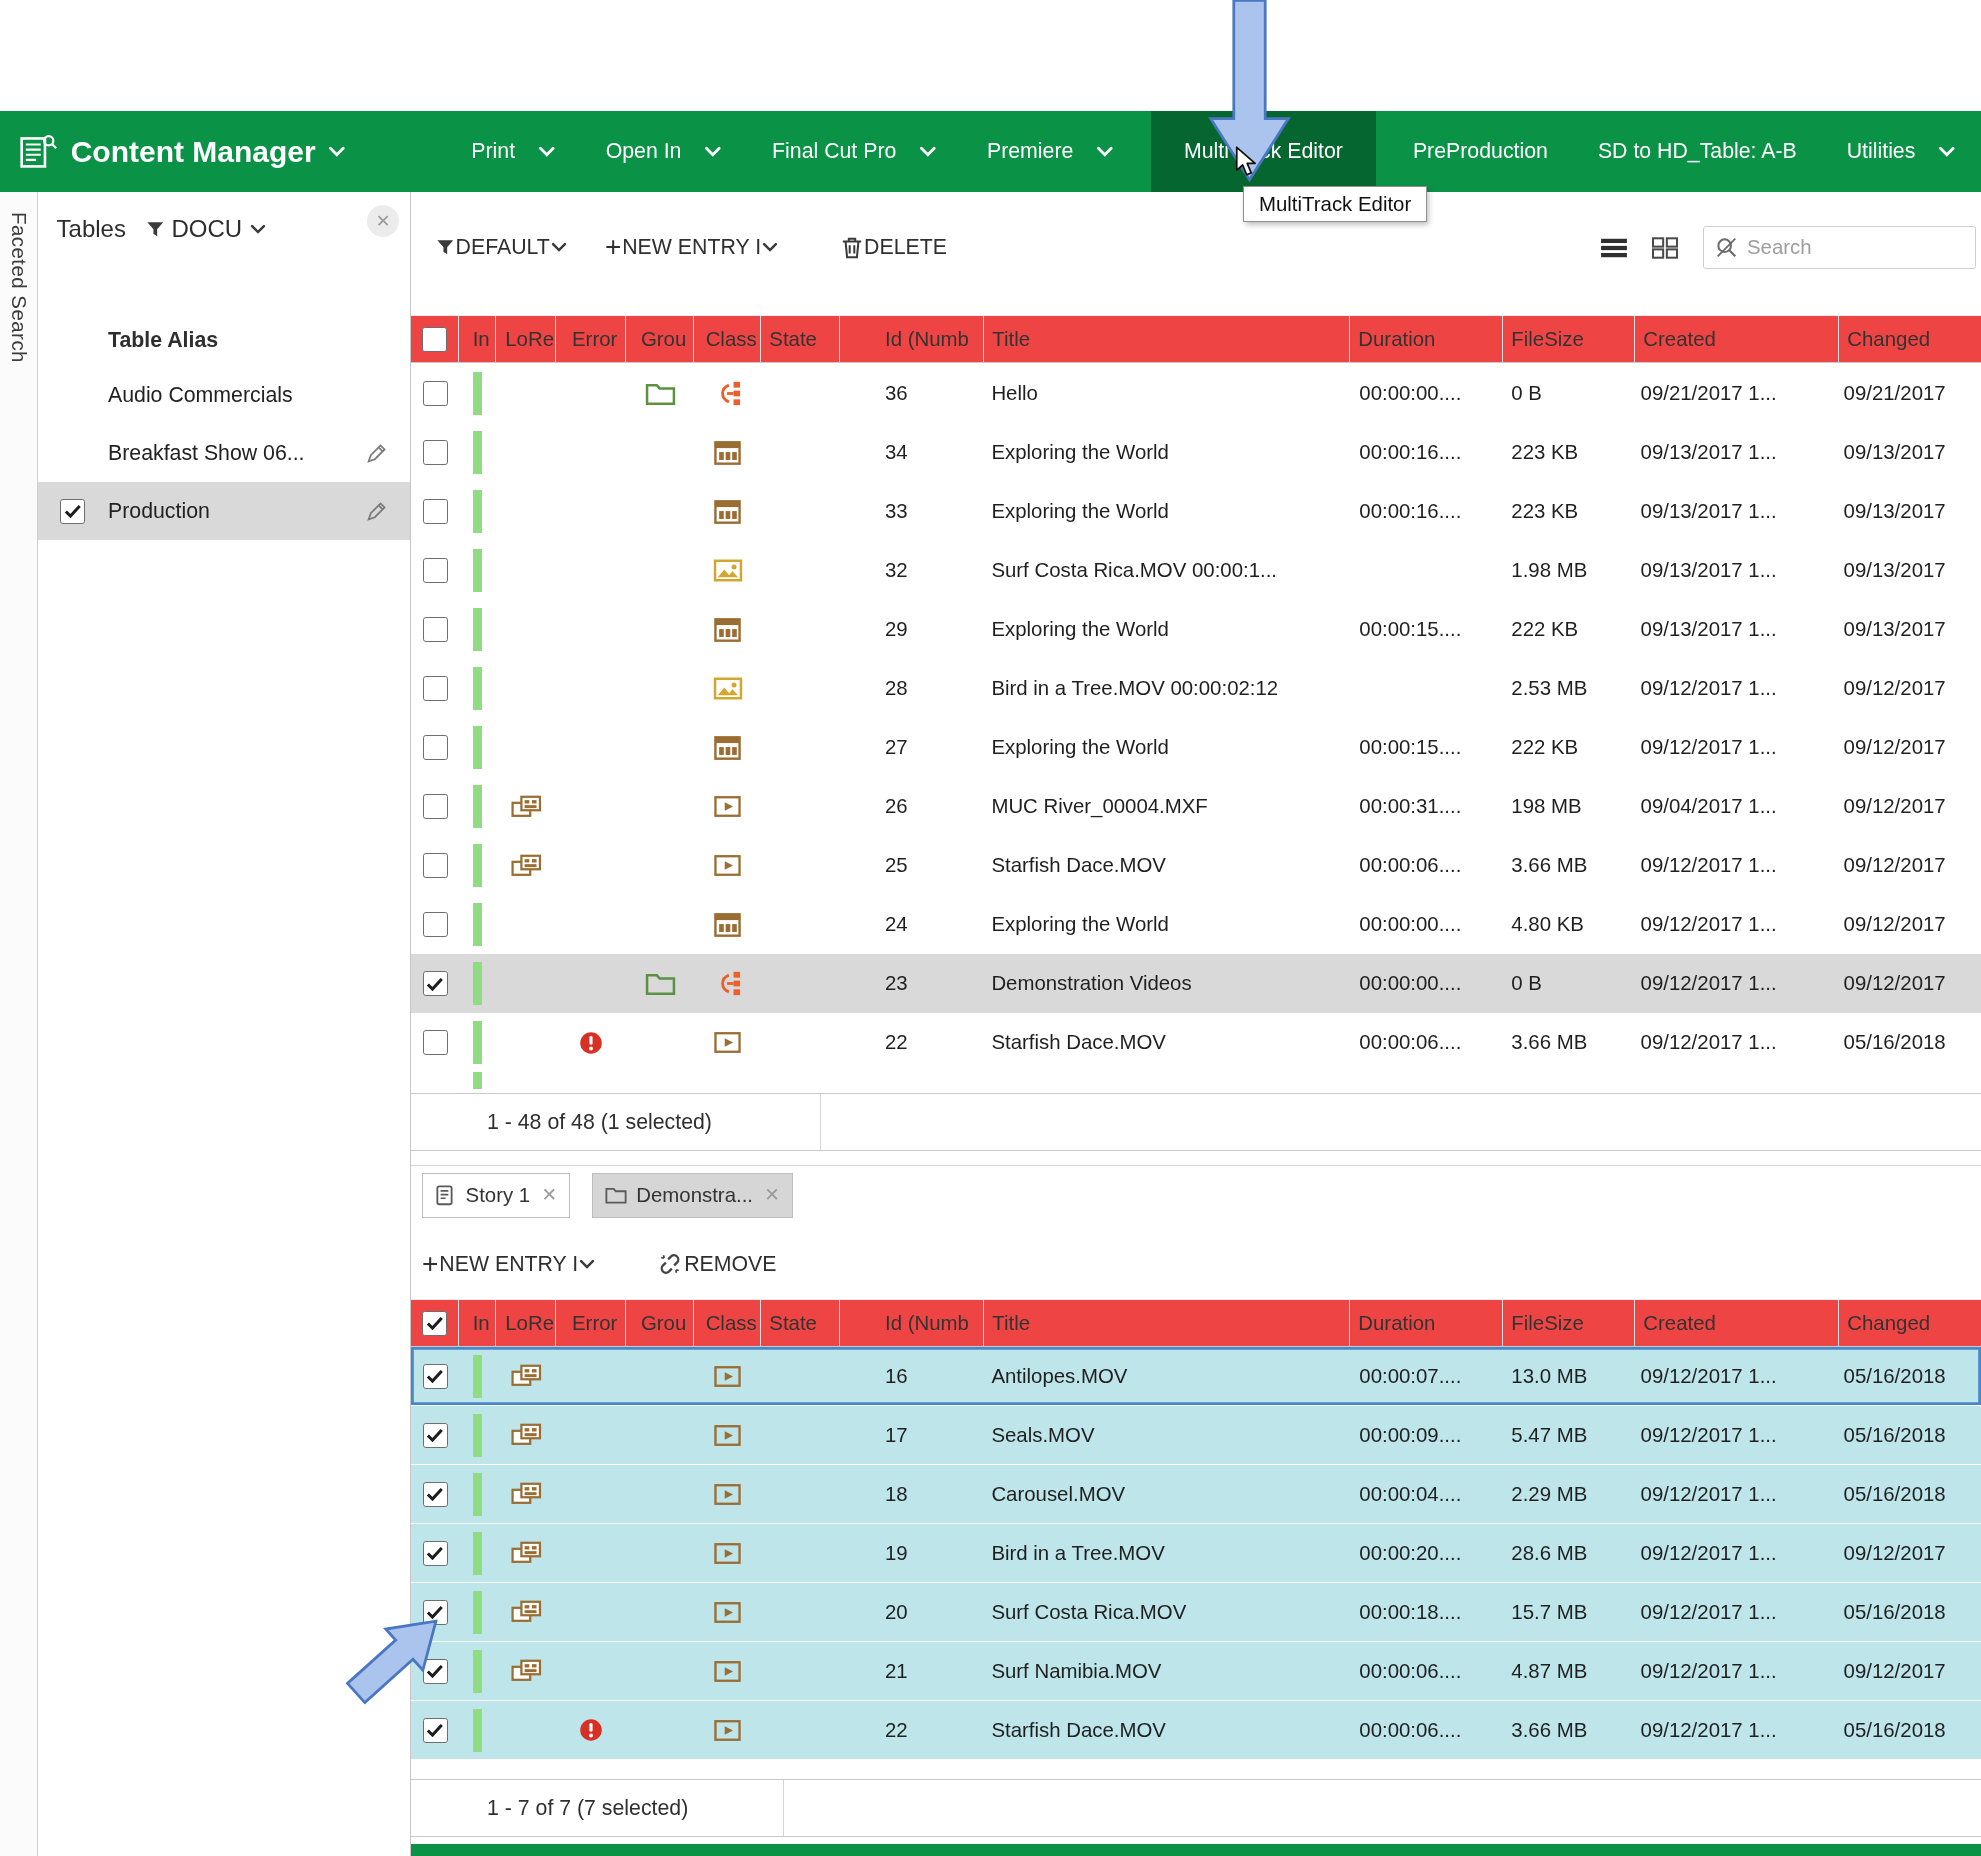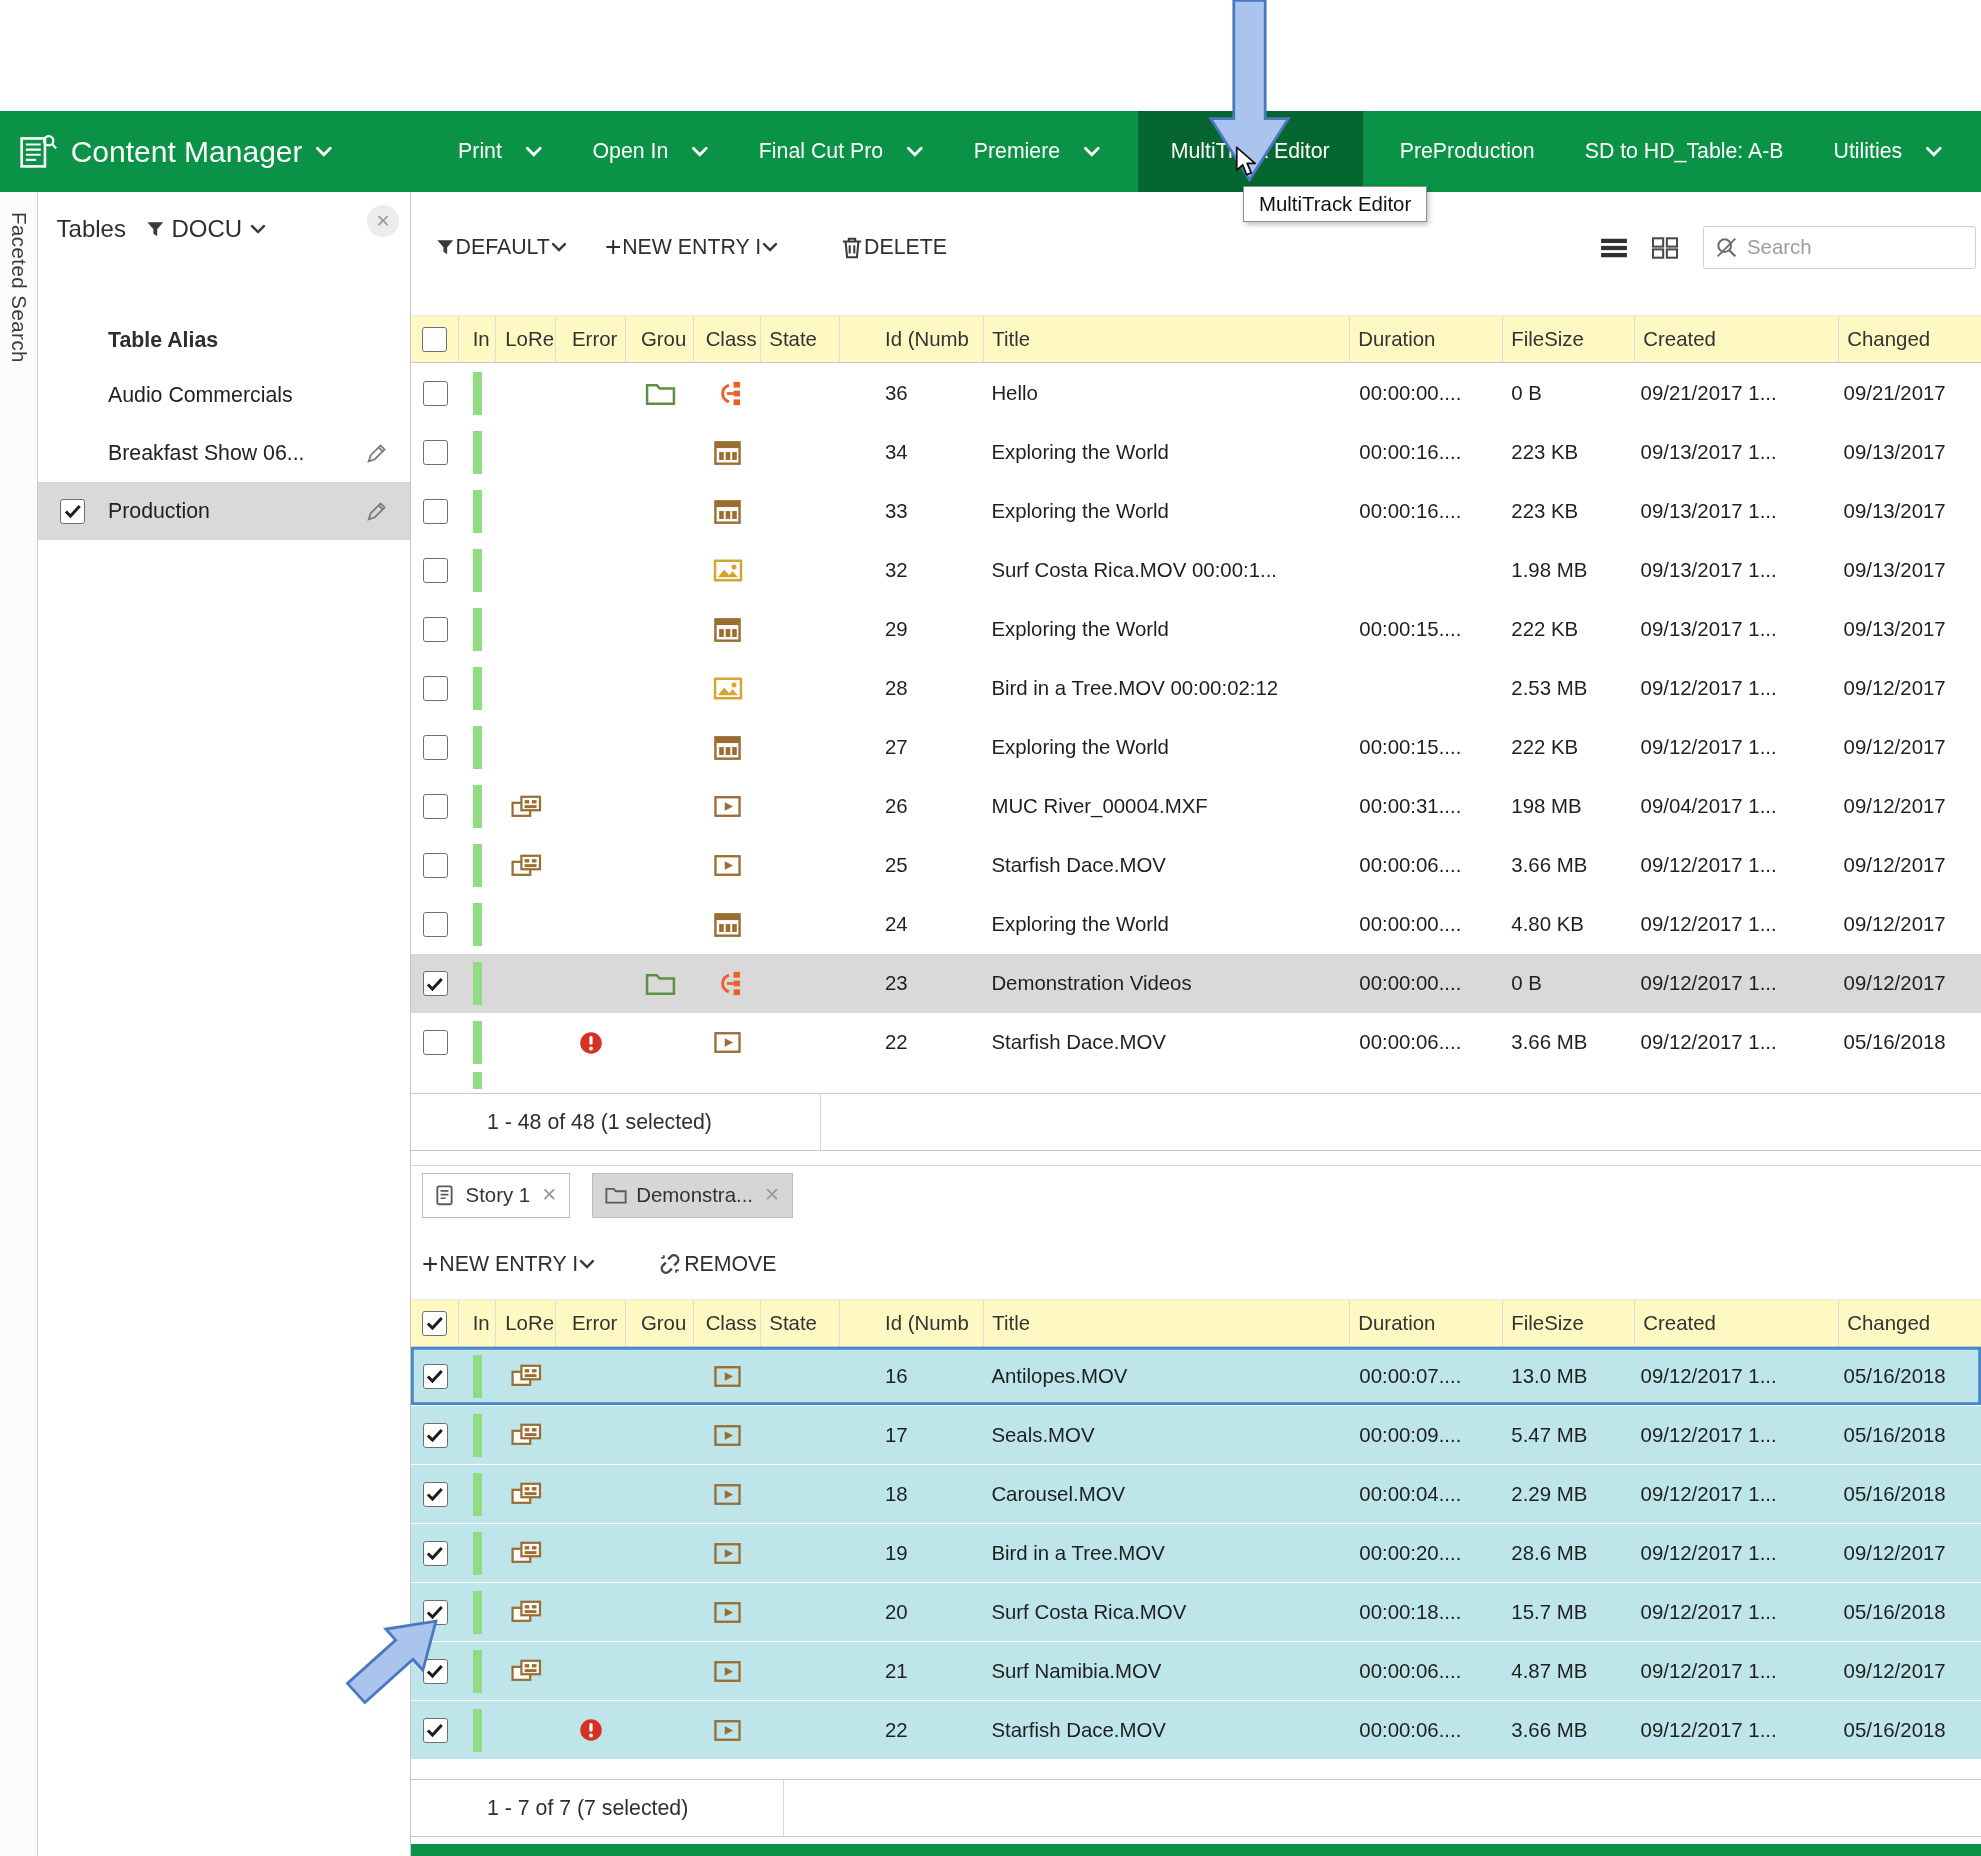--- a/index.html
+++ b/index.html
@@ -2,21 +2,21 @@
 <html style="--header-green: #0a9247; --active-item-green: #05662f; --selection-cyan: #bde5ea; --selection-gray: #d9d9d9; --in-bar-green: #8fdc82; --error-red: #d93025; --icon-brown: #9a6d33; --icon-orange: #ec5f2a; --icon-yellow: #d3a62f; --folder-green: #5b9141; --arrow-blue-fill: #aac4ed; --arrow-blue-stroke: #4a77c1;font-size:15px"><head>
 <meta charset="utf-8">
 <style>
 *{margin:0;padding:0;box-sizing:border-box}
 body{font-family:"Liberation Sans",sans-serif;background:#ffffff}
 .page{position:relative;width:1981px;height:1857px;background:#fff;overflow:hidden}
 .ic{display:inline-flex;align-items:center;justify-content:center;line-height:0}
 
 .menubar{position:absolute;left:0;top:111px;width:100%;height:81px;background:var(--header-green,#0a9247);display:flex;align-items:center;color:#fff;z-index:2}
 .logo{margin-left:16.7px;display:inline-flex}
-.app-title{font-size:30px;font-weight:normal;margin-left:13px;white-space:nowrap}
+.app-title{font-size:30px;font-weight:bold;margin-left:13px;white-space:nowrap}
 .title-chev{margin-left:12px}
 .menu{display:flex;height:100%;margin-left:89px}
 .menu-item{display:flex;align-items:center;gap:23px;padding:0 13px;margin-left:24px;font-size:21.3px;white-space:nowrap;cursor:default}
 .menu-item.active{background:var(--active-item-green,#05662f);padding:0 33px}
 
 .arrow-down{position:absolute;left:1207px;top:0;z-index:6}
 .tooltip{position:absolute;left:1243px;top:186px;z-index:7;background:#fff;border:0.9px solid #8f8f8f;box-shadow:1.9px 2.8px 5.6px rgba(0,0,0,.28);padding:5.6px 15px;font-size:20.4px;color:#111;white-space:nowrap}
 .cursor{position:absolute;left:1230px;top:145px;z-index:8}
 .arrow-ne{position:absolute;left:330px;top:1580px;z-index:6}
 .bottom-strip{position:absolute;left:411px;top:1844px;width:1570px;height:13px;background:var(--header-green,#0a9247)}
@@ -43,21 +43,21 @@
 .tb-new{margin-left:38px}
 .tb-delete{margin-left:63px}
 .plus{font-size:28px;line-height:20.4px}
 .view-list{margin-left:auto}
 .view-grid{margin-left:22px}
 .searchbox{margin-left:24px;margin-right:4.6px;width:273px;height:43px;border:0.9px solid #cfcfcf;border-radius:2.8px;display:flex;align-items:center;padding:0 9.3px;gap:8.3px;background:#fff}
 .searchbox input{border:none;outline:none;width:100%;font-size:20.4px;color:#333;font-family:Liberation Sans, sans-serif;background:transparent}
 .searchbox input::placeholder{color:#9d9d9d}
 
 .grid-row{display:grid;grid-template-columns:48px 37px 60px 70px 68px 67px 79px 144px 366px 153px 132px 204px 143px;align-items:center}
-.thead{position:absolute;left:0;right:0;height:48px;font-size:20.4px;color:#333;border-top:0.9px solid #ececec;border-bottom:0.9px solid #c9c9c9;background:#fef9c3}
+.thead{position:absolute;left:0;right:0;height:48px;font-size:20.4px;color:#333;border-top:0.9px solid #ececec;border-bottom:0.9px solid #c9c9c9;background:#ef4444}
 .thead>div{height:100%;display:flex;align-items:center;padding-left:8.3px;border-right:0.9px solid #dedede;overflow:hidden;white-space:nowrap}
 .thead>div:last-child{border-right:none}
 .thead>.c-check{justify-content:center;padding-left:0}
 .thead>.c-id{padding-left:45px}
 .tbody{position:absolute;left:0;right:0}
 .trow{height:59px;font-size:20.4px;color:#1f1f1f}
 .trow>div{overflow:hidden;white-space:nowrap}
 .trow.gray{background:var(--selection-gray,#d9d9d9)}
 .trow.cyan{background:var(--selection-cyan,#bde5ea);border-bottom:1.9px solid #fff}
 .trow.focus{box-shadow:inset 0 0 0 2.8px #4588cc}

